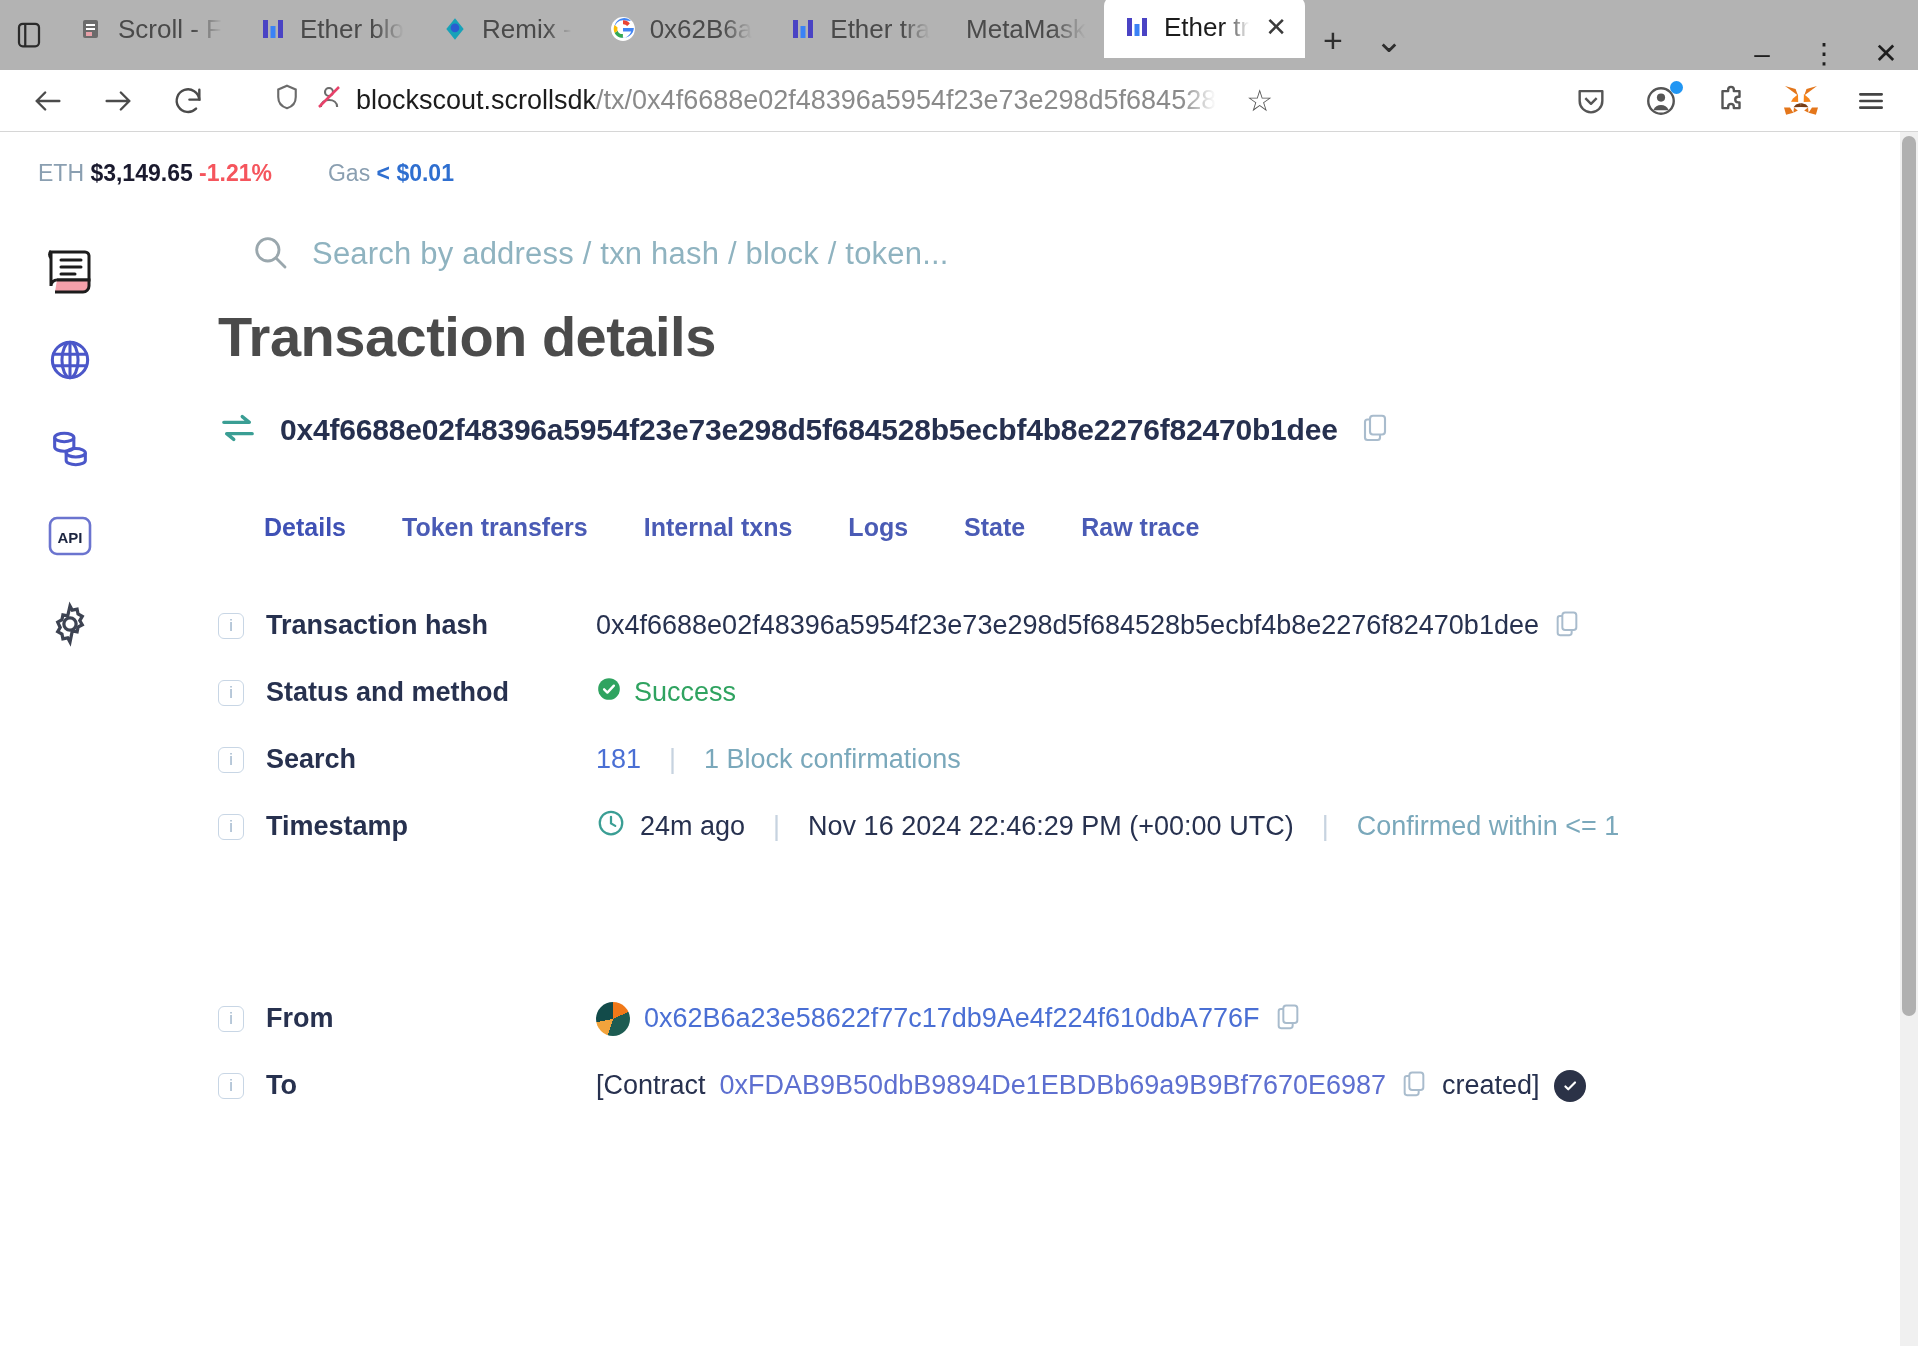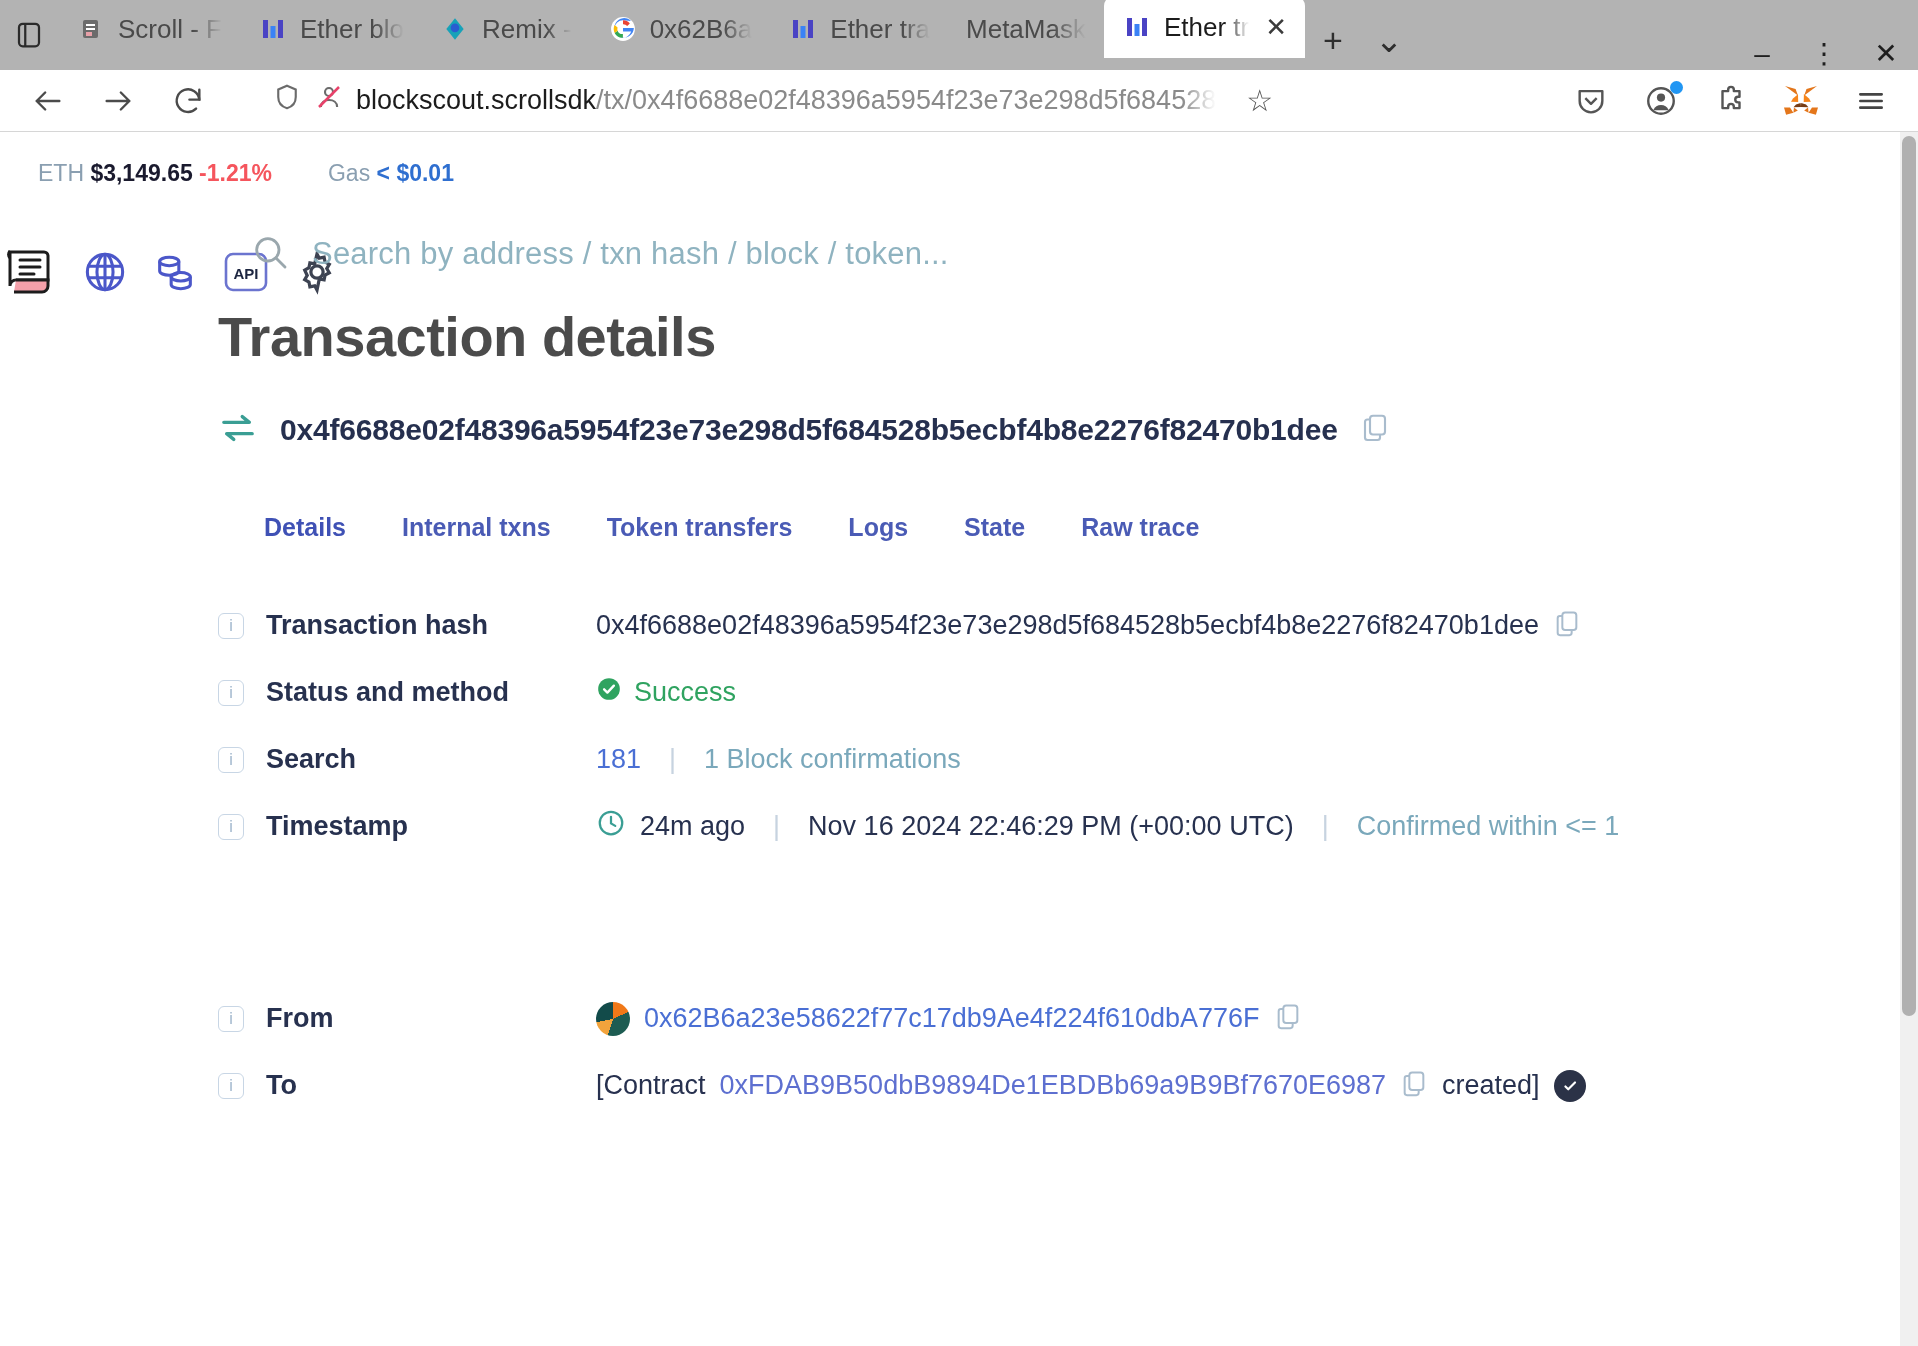--- a/index.html
+++ b/index.html
@@ -77,21 +77,21 @@
     display:flex; align-items:center; gap: 56px;
     padding: 28px 0 0 38px; font-size: 23px;
   }
   .st-label { color:#8a9fb1; }
   .st-eth { color: #1a1a2e; font-weight: 700; }
   .st-down { color: #f5555d; font-weight: 600; }
   .st-gas { color: #2f6fd0; font-weight: 600; }
 
   .sidebar {
     position:absolute; left:0; top: 110px; width: 140px;
-    display:flex; flex-direction:row; align-items:center; gap: 24px; text-align: center;
+    display:flex; flex-direction:column; align-items:center; gap: 24px; text-align: center;
   }
   .side-item { width: 64px; height: 64px; display:flex; align-items:center; justify-content:center; }
 
   .content { position:absolute; left: 180px; top: 78px; right: 0; }
 
   .searchrow { display:flex; align-items:center; gap: 22px; padding: 22px 0 0 70px; }
   .search-ph { font-size: 31px; color:#8fb3c0; letter-spacing:.2px;}
 
   h1.page-title {
     font-size: 56px; font-weight: 700; color:#4b4b4b; letter-spacing:-0.5px;
@@ -399,22 +399,22 @@
         <span class="copy">
           <svg width="30" height="30" viewBox="0 0 24 24" fill="none" stroke="#a9bccd" stroke-width="1.7">
               <rect x="8" y="3" width="12" height="15" rx="2.4"></rect>
               <path d="M16 18v2.4a2 2 0 0 1-2 2H6a2 2 0 0 1-2-2V8a2 2 0 0 1 2-2h2"></path>
             </svg>
         </span>
       </div>
 
       <div class="tabsrow">
         <div class="dtab sel">Details</div>
+        <div class="dtab">Token transfers</div>
         <div class="dtab">Internal txns</div>
-        <div class="dtab">Token transfers</div>
         <div class="dtab">Logs</div>
         <div class="dtab">State</div>
         <div class="dtab">Raw trace</div>
       </div>
 
       <div class="rows">
 
         <div class="row">
           <span class="hintbox">i</span>
           <span class="rowlabel">Transaction hash</span>

